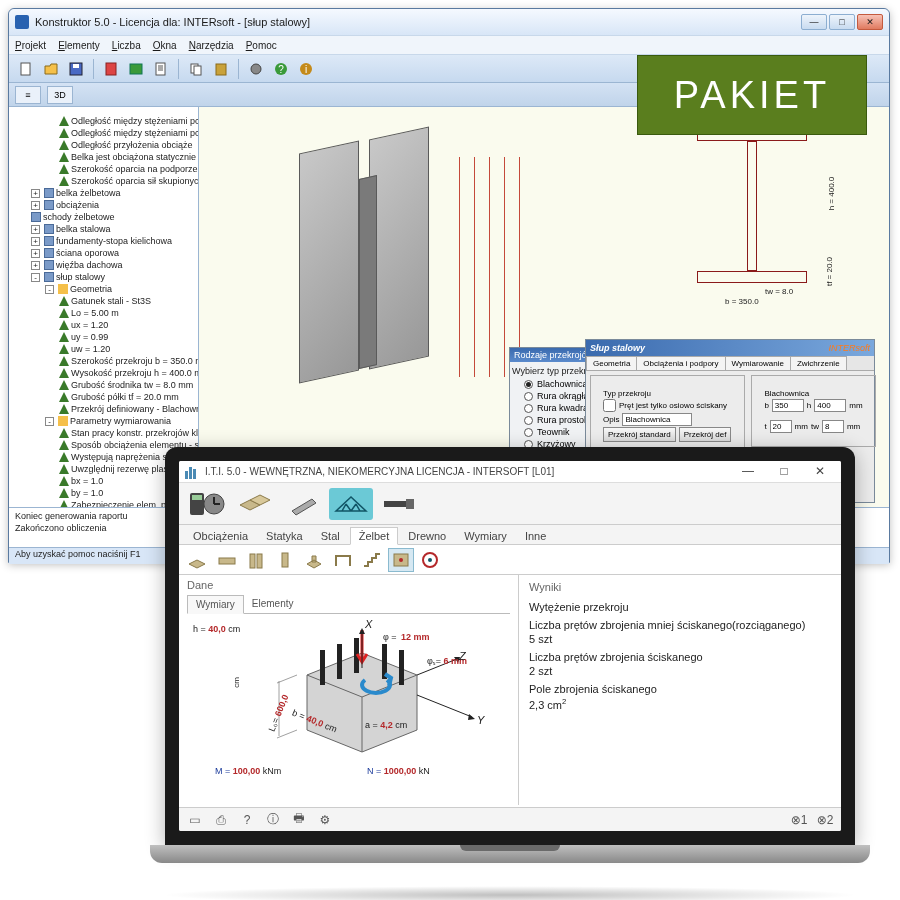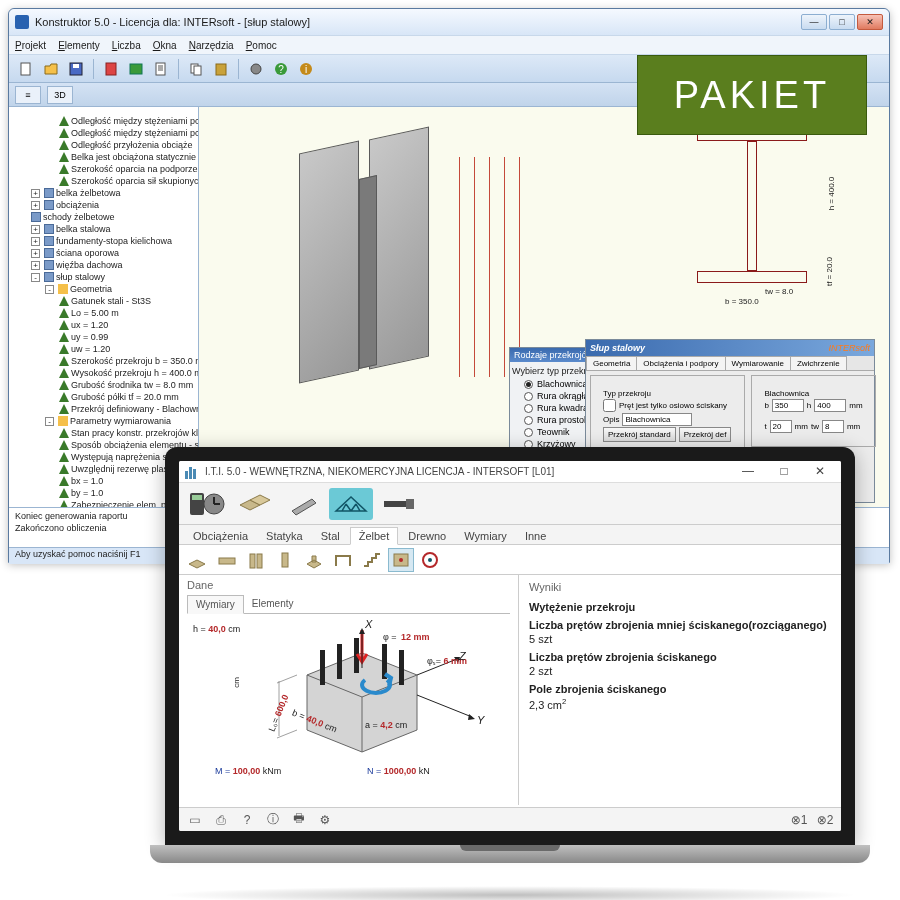--- a/index.html
+++ b/index.html
@@ -108,21 +108,21 @@
 .iti-pn{font-size:10px;color:#666}
 .iti-figure{position:relative;height:160px;margin-top:4px}
 .iti-dim{position:absolute;font-size:9px}
 .iti-dim .val{color:#b4282a;font-weight:bold}
 .iti-dim .lab{color:#1a1a1a}
 .iti-dim.blue .lab{color:#1a3a9a}
 .iti-axis{position:absolute;font-size:11px;color:#1a1a1a;font-style:italic}
 
 .iti-right{flex:1;padding:6px 10px;font-size:11px;color:#222}
 .iti-wyniki{color:#666;font-size:11px;margin-bottom:8px}
-.iti-res-h{font-weight:bold;margin:6px 0 2px}
+.iti-res-h{font-weight:normal;margin:6px 0 2px}
 .iti-res-v{margin-bottom:4px}
 
 .iti-footer{position:absolute;left:0;right:0;bottom:0;height:24px;background:#f4f4f4;border-top:1px solid #ccc;display:flex;align-items:center;padding:0 8px;gap:10px;font-size:12px;color:#555}
 .iti-footer .spacer{flex:1}
 .ft-ico{width:16px;height:16px;display:flex;align-items:center;justify-content:center}
 
 sup{font-size:.7em}
 </style>
 </head>
 <body>

